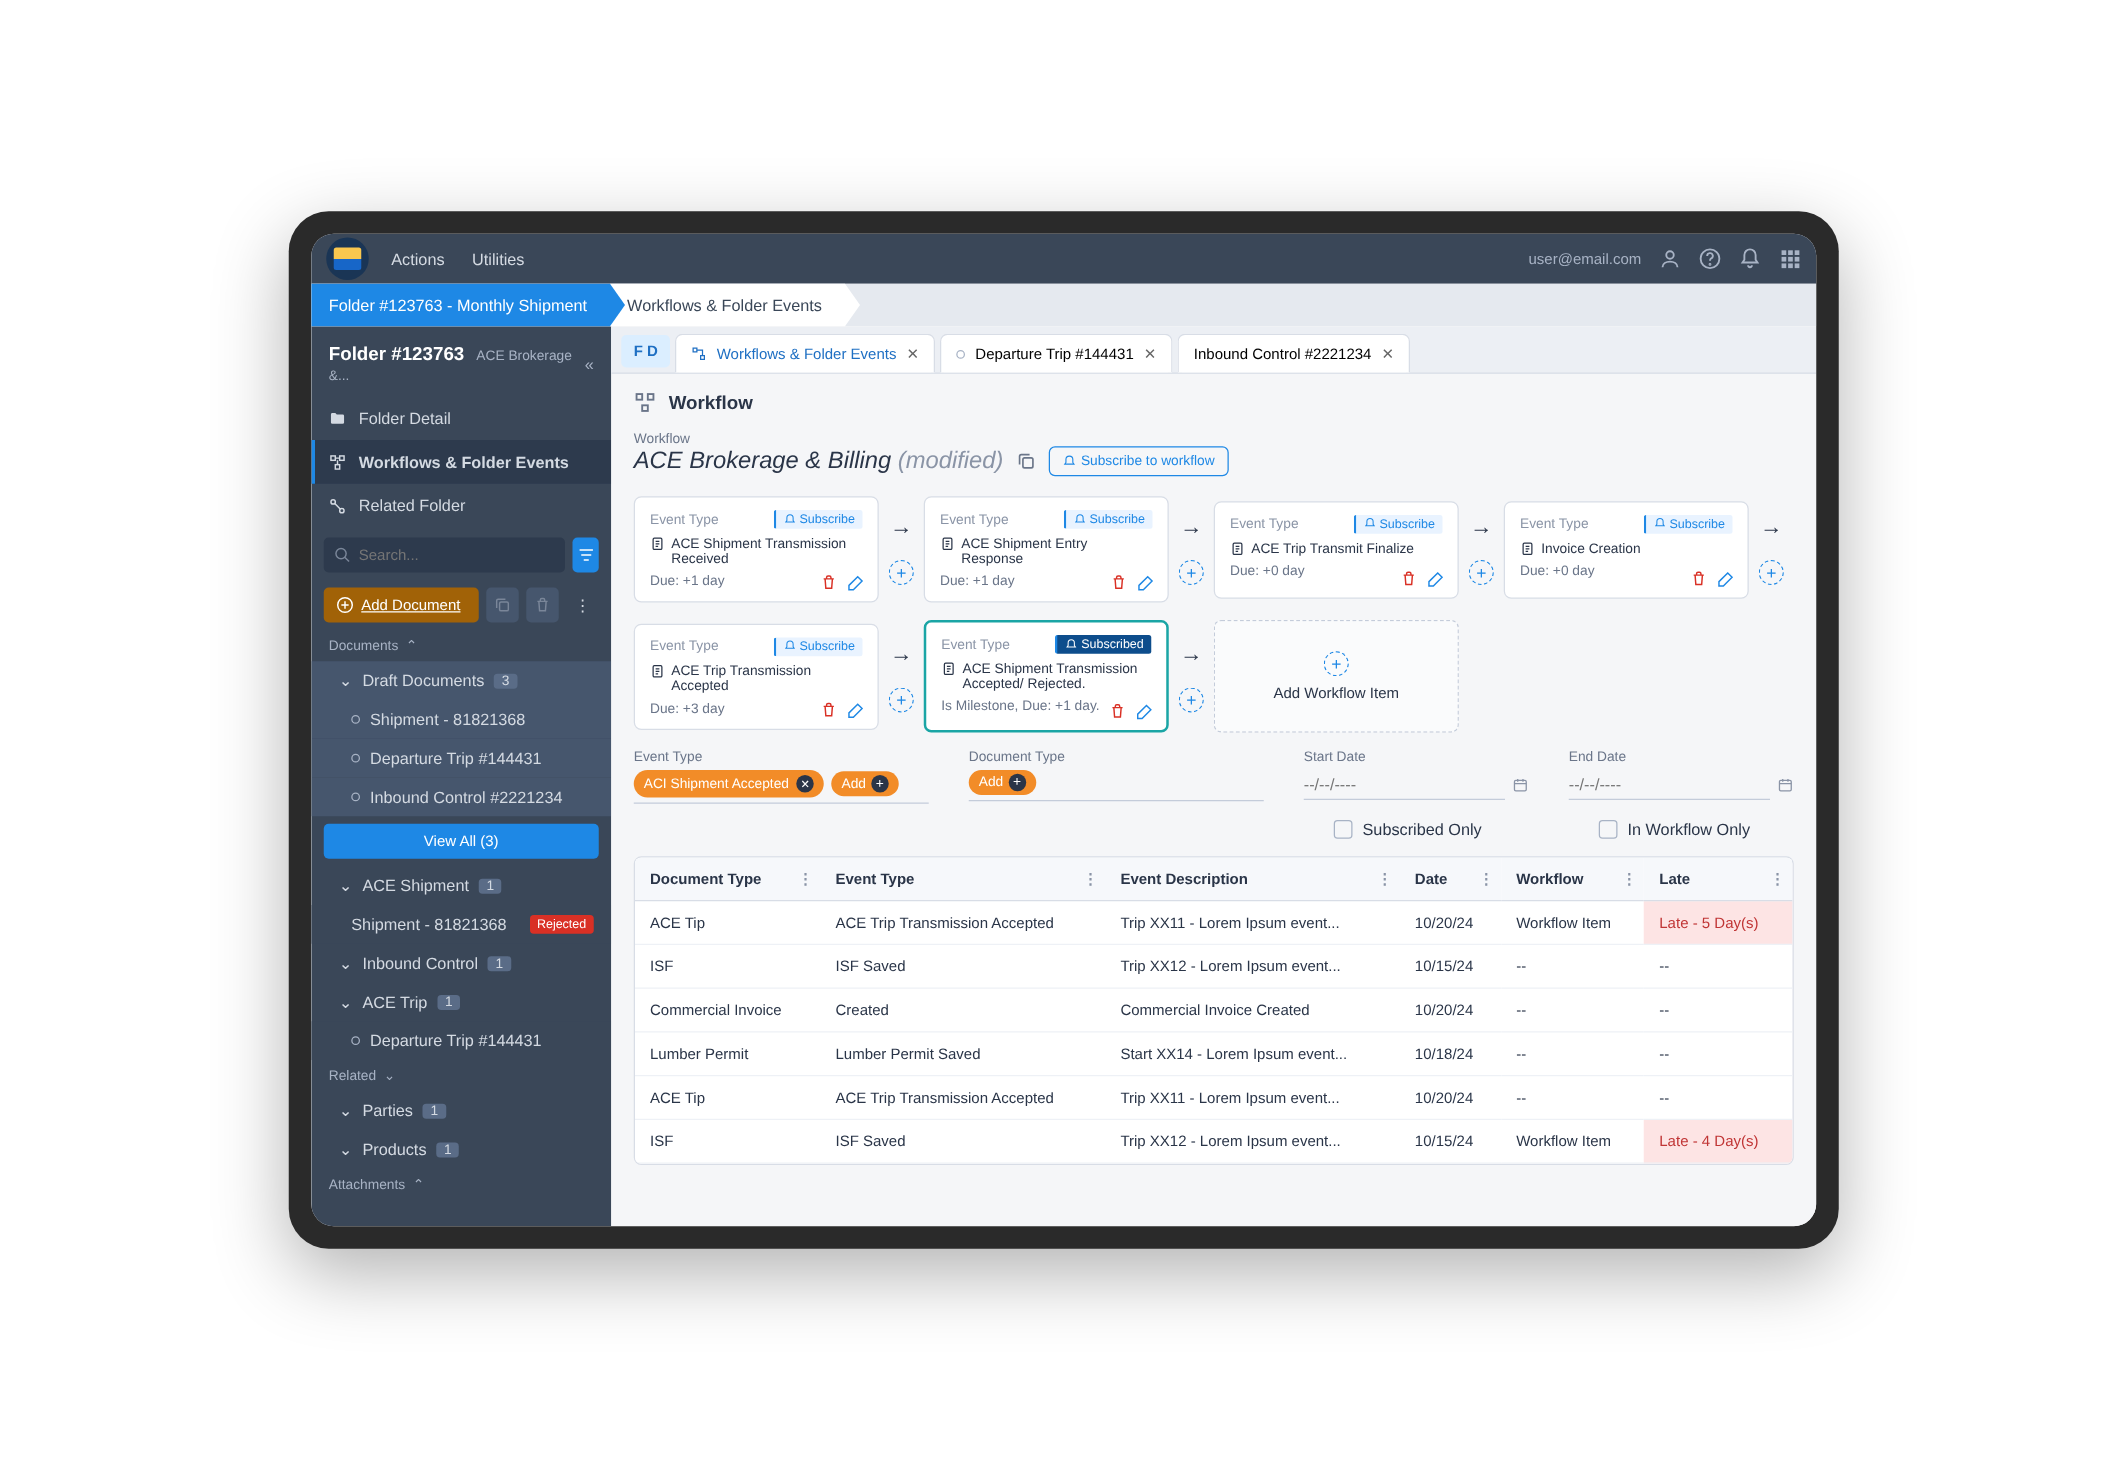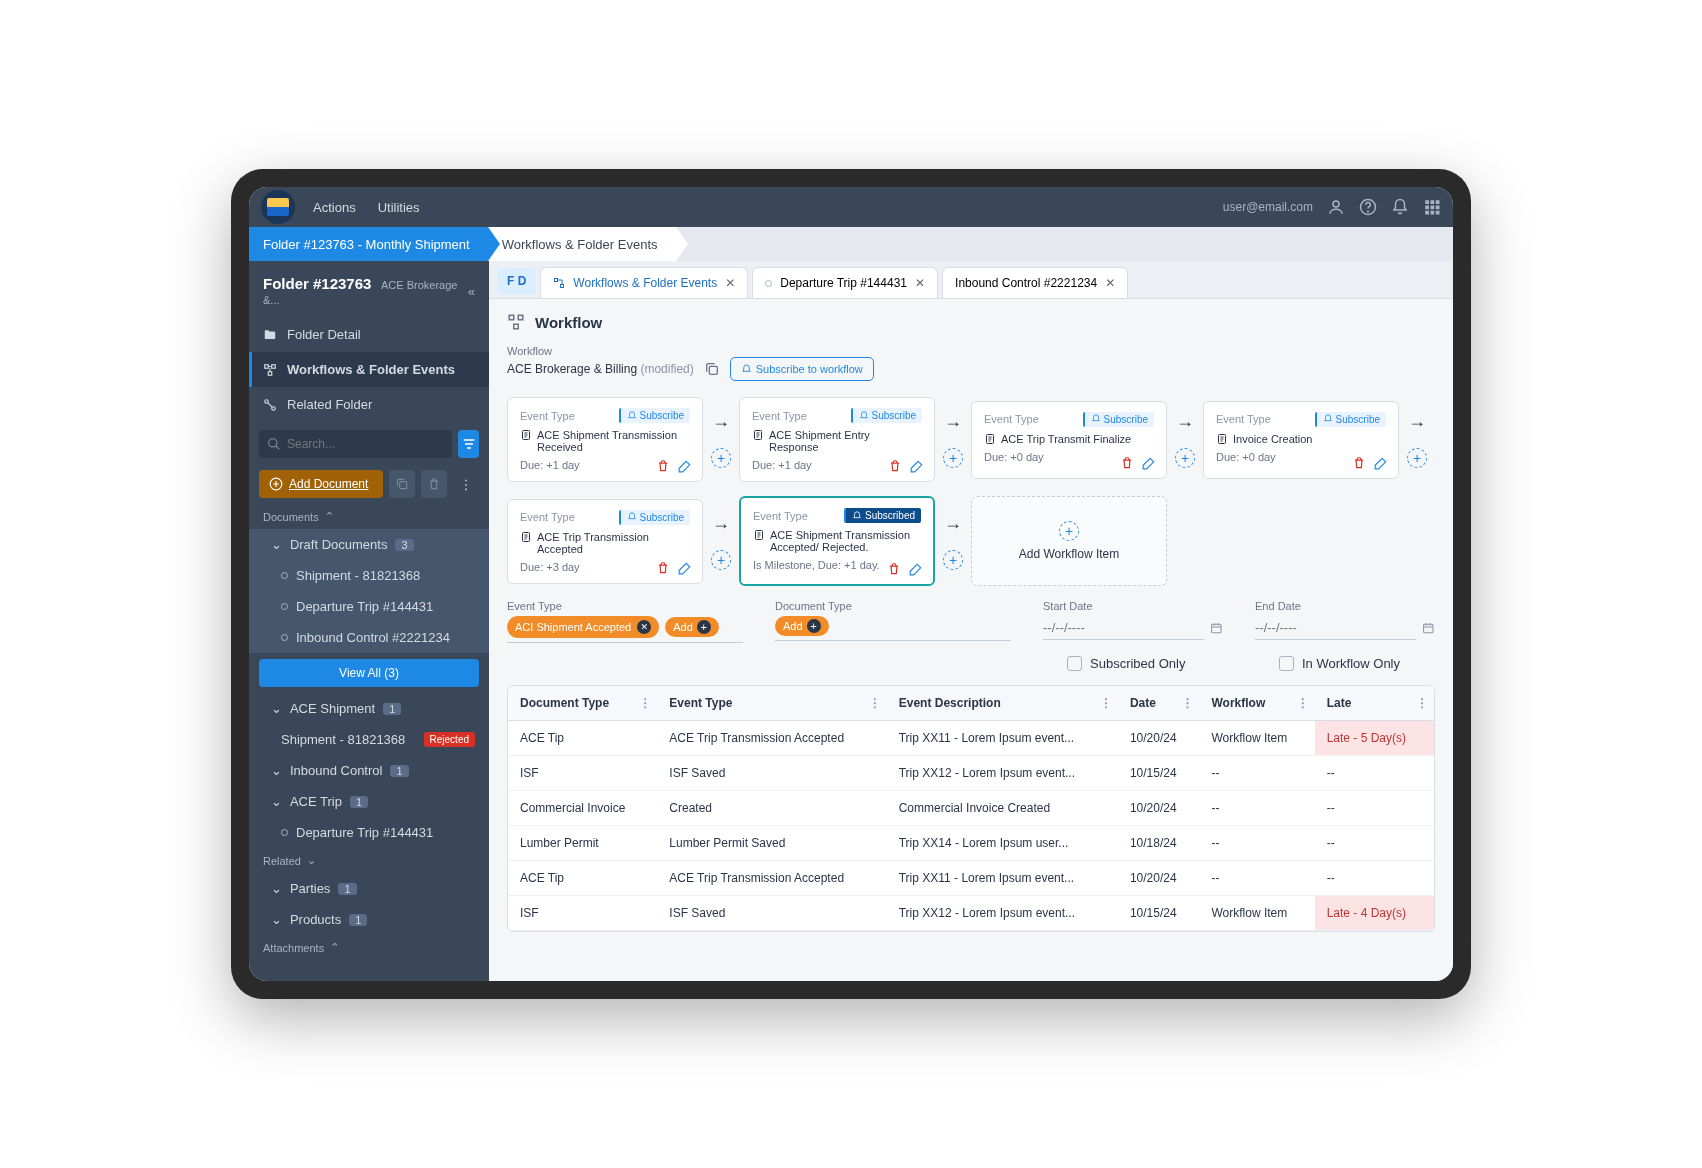--- a/index.html
+++ b/index.html
@@ -56,21 +56,21 @@
 
 .content { flex: 1; display: flex; flex-direction: column; overflow: hidden; background: #f5f6f8; }
 .tabs-bar { background: #eceff4; height: 38px; display: flex; align-items: flex-end; padding: 0 8px; gap: 4px; border-bottom: 1px solid #d8dde6; }
 .tab { background: #fff; border-radius: 6px 6px 0 0; padding: 8px 12px; font-size: 12px; display: flex; align-items: center; gap: 8px; border: 1px solid #d8dde6; border-bottom: none; cursor: pointer; }
 .tab.fd { background: #dbeeff; color: #1e6fc3; font-weight: 600; padding: 6px 10px; border-radius: 4px; border: none; margin-bottom: 4px; }
 .tab.active { background: #fff; color: #1e6fc3; }
 .tab-close { color: #666; cursor: pointer; }
 .content-body { flex: 1; overflow-y: auto; padding: 14px 18px; }
 .section-hdr { display: flex; align-items: center; gap: 10px; font-weight: 600; font-size: 15px; color: #2a3548; margin-bottom: 14px; }
 .wf-label { font-size: 11px; color: #6a7589; }
-.wf-name { font-size: 12px; color: #2a3548; font-weight: 500; }
+.wf-name { font-size: 19px; color: #2a3548; font-weight: 500; font-style: italic; }
 .wf-name-mod { color: #8a94a6; font-weight: 400; }
 .wf-name-row { display: flex; align-items: center; gap: 10px; margin-bottom: 16px; }
 .subscribe-pill { border: 1.5px solid #1e88e5; color: #1e88e5; border-radius: 5px; padding: 5px 10px; font-size: 11px; display: flex; align-items: center; gap: 4px; cursor: pointer; }
 
 
 .wf-row { display: flex; align-items: center; gap: 8px; margin-bottom: 14px; }
 .wf-card { width: 196px; border: 1px solid #d8dde6; border-radius: 6px; background: #fff; padding: 10px 12px; font-size: 11px; position: relative; }
 .wf-card.selected { border: 2px solid #1aa5a5; }
 .wf-card-hdr { display: flex; justify-content: space-between; align-items: center; margin-bottom: 6px; }
 .wf-card-hdr .label { color: #8a94a6; }
@@ -617,21 +617,21 @@
     <td>Commercial Invoice</td>
     <td>Created</td>
     <td>Commercial Invoice Created</td>
     <td>10/20/24</td>
     <td>--</td>
     <td class="">--</td>
   </tr>
                   <tr>
     <td>Lumber Permit</td>
     <td>Lumber Permit Saved</td>
-    <td>Trip XX14 - Lorem Ipsum user...</td>
+    <td>Start XX14 - Lorem Ipsum event...</td>
     <td>10/18/24</td>
     <td>--</td>
     <td class="">--</td>
   </tr>
                   <tr>
     <td>ACE Tip</td>
     <td>ACE Trip Transmission Accepted</td>
     <td>Trip XX11 - Lorem Ipsum event...</td>
     <td>10/20/24</td>
     <td>--</td>

